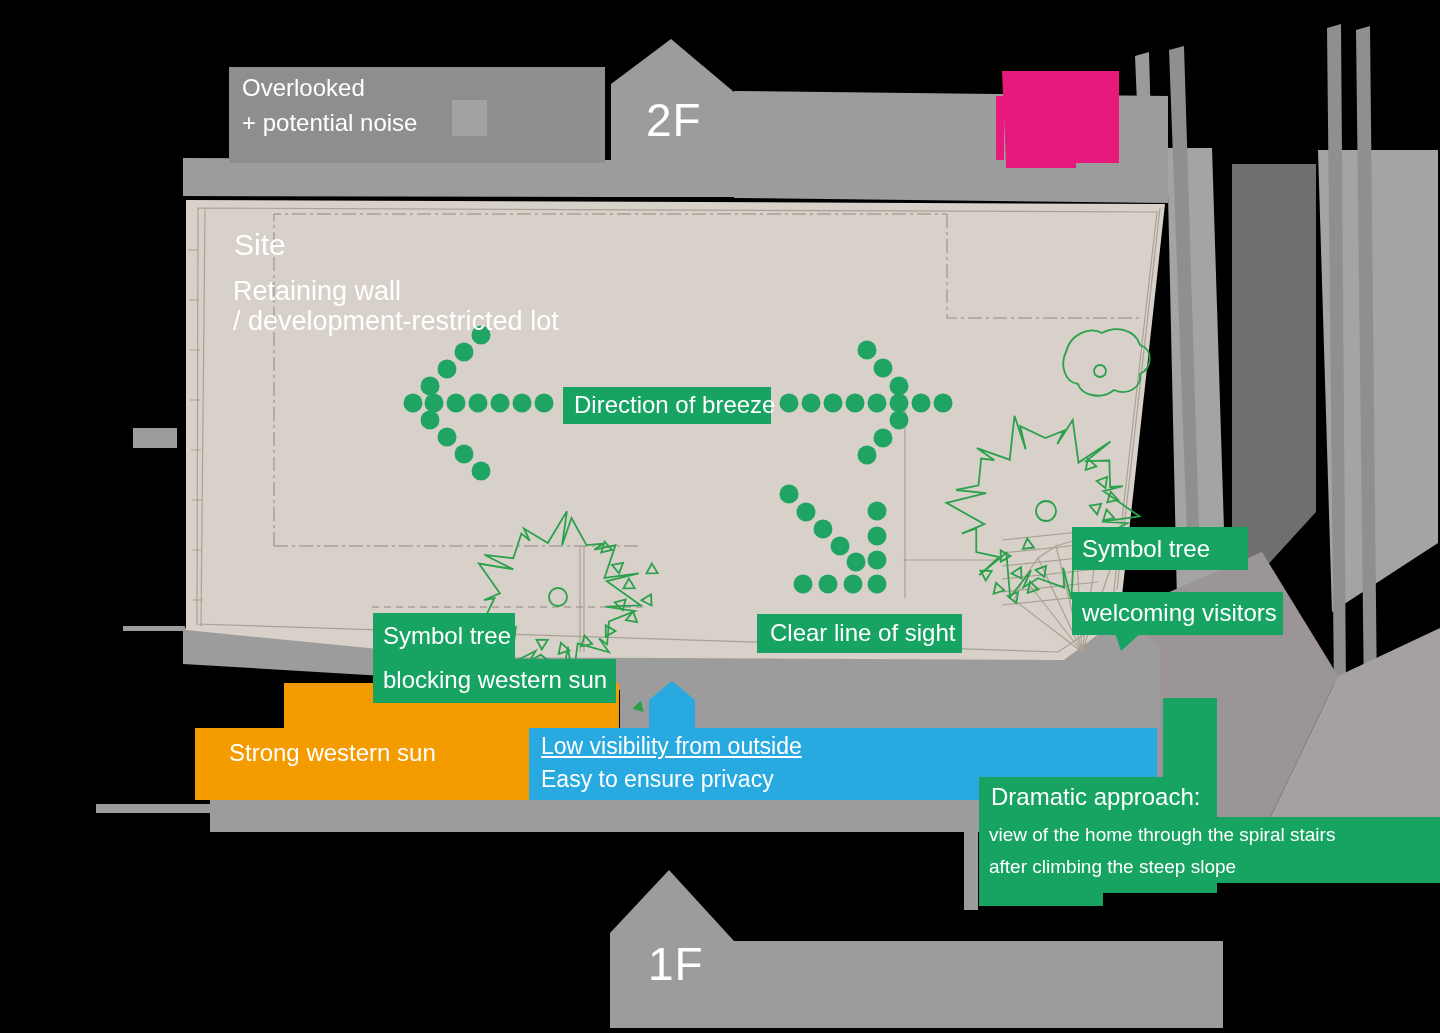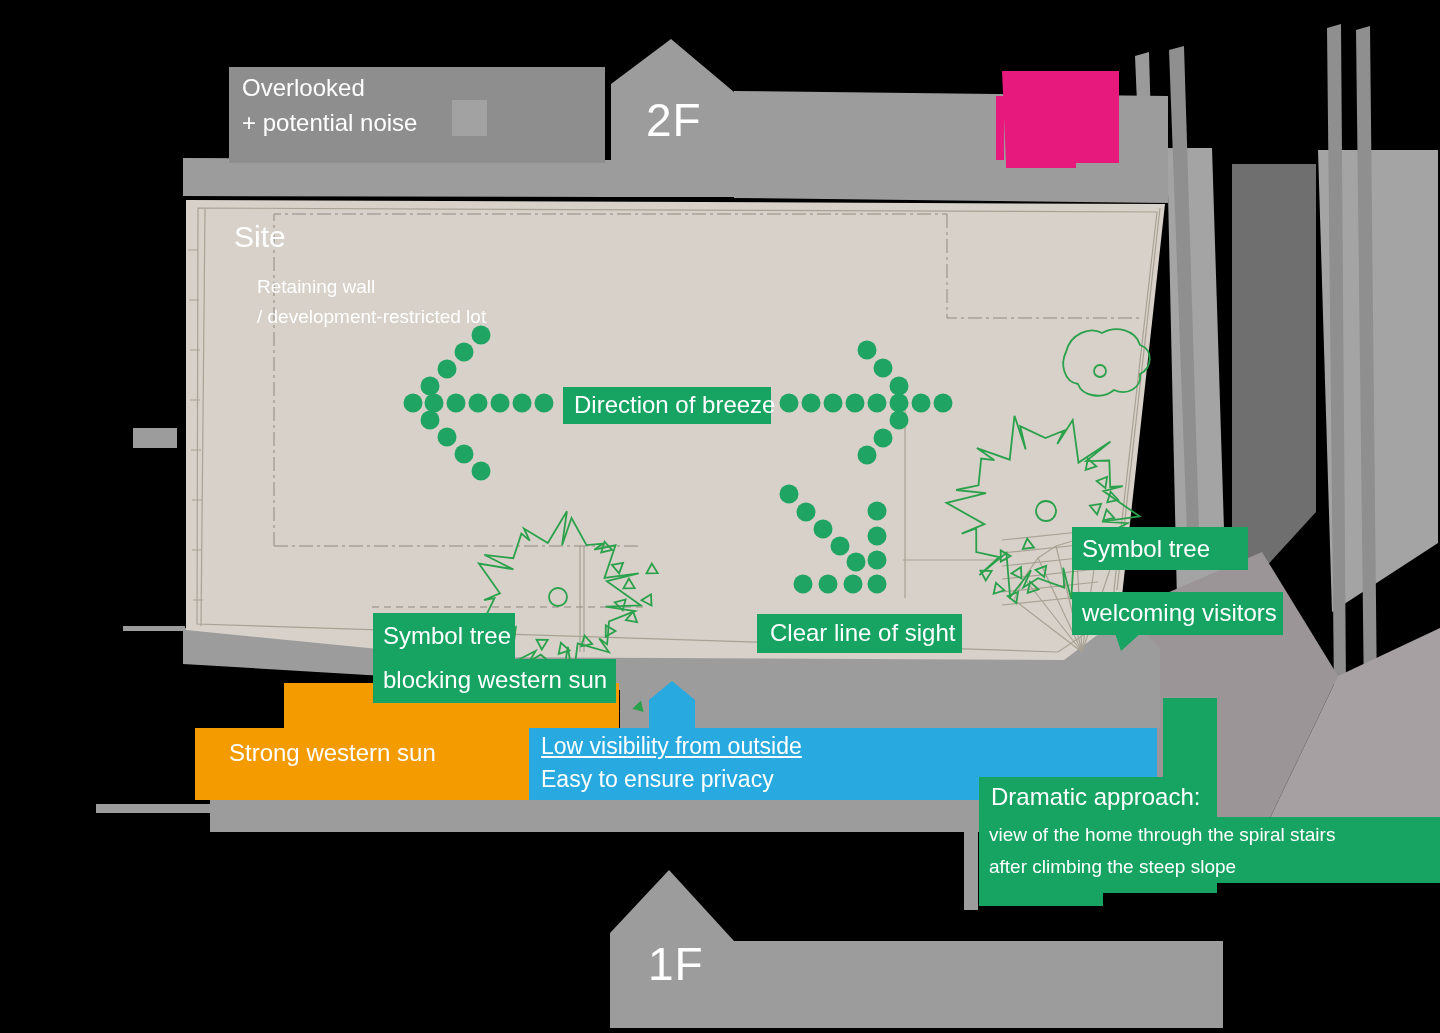--- a/index.html
+++ b/index.html
@@ -3,21 +3,21 @@
 <meta charset="utf-8">
 <style>
   html,body{margin:0;padding:0;background:#000;}
   .canvas{position:relative;width:1440px;height:1033px;background:#000;overflow:hidden;
           font-family:"Liberation Sans",sans-serif;padding-left:42px;}
   svg{position:absolute;left:0;top:0;}
   .txt{position:absolute;color:#fff;white-space:nowrap;line-height:1.15;}
   .box{position:absolute;}
   .green-box{background:#17A462;color:#fff;}
   .fs19{font-size:19px;}
-  .fs22{font-size:19px;margin-left:24px;}
+  .fs22{font-size:27px;}
   .fs23{font-size:23px;}
   .fs24{font-size:24px;}
   .fs30{font-size:30px;}
   .fs46{font-size:46px;letter-spacing:1px;}
 </style>
 </head>
 <body>
 
 <div class="canvas">
 
@@ -167,21 +167,21 @@
   <polygon points="195,728 284,728 284,683 619,683 619,800 195,800" fill="#F49B00"></polygon>
   <polygon points="529,800 529,728 649,728 649,700 672,681 695,700 695,728 1157,728 1157,800" fill="#28AAE1"></polygon>
   <polygon points="979,777 1163,777 1163,698 1217,698 1217,817 1440,817 1440,883 1217,883 1217,893 1103,893 1103,906 979,906" fill="#17A462"></polygon>
   <polygon points="1108,612 1164,612 1121,651" fill="#17A462"></polygon>
 </svg>
 
 <div class="txt fs24" style="left:242px;top:74px;">Overlooked</div>
 <div class="txt fs24" style="left:242px;top:109px;text-align:right;">+ potential noise</div>
 <div class="txt fs46" style="left:646px;top:94px;">2F</div>
 
-<div class="txt fs30" style="left:234px;top:220px;">Site</div>
+<div class="txt fs30" style="left:234px;top:228px;">Site</div>
 <div class="txt fs22" style="left:233px;top:276px;">Retaining wall</div>
 <div class="txt fs22" style="left:233px;top:306px;">/ development-restricted lot</div>
 
 <div class="box green-box" style="left:563px;top:387px;width:208px;height:37px;">
   <div class="txt fs24" style="left:11px;top:4px;">Direction of breeze</div>
 </div>
 
 <div class="box green-box" style="left:757px;top:614px;width:205px;height:39px;">
   <div class="txt fs24" style="left:13px;top:5px;">Clear line of sight</div>
 </div>

